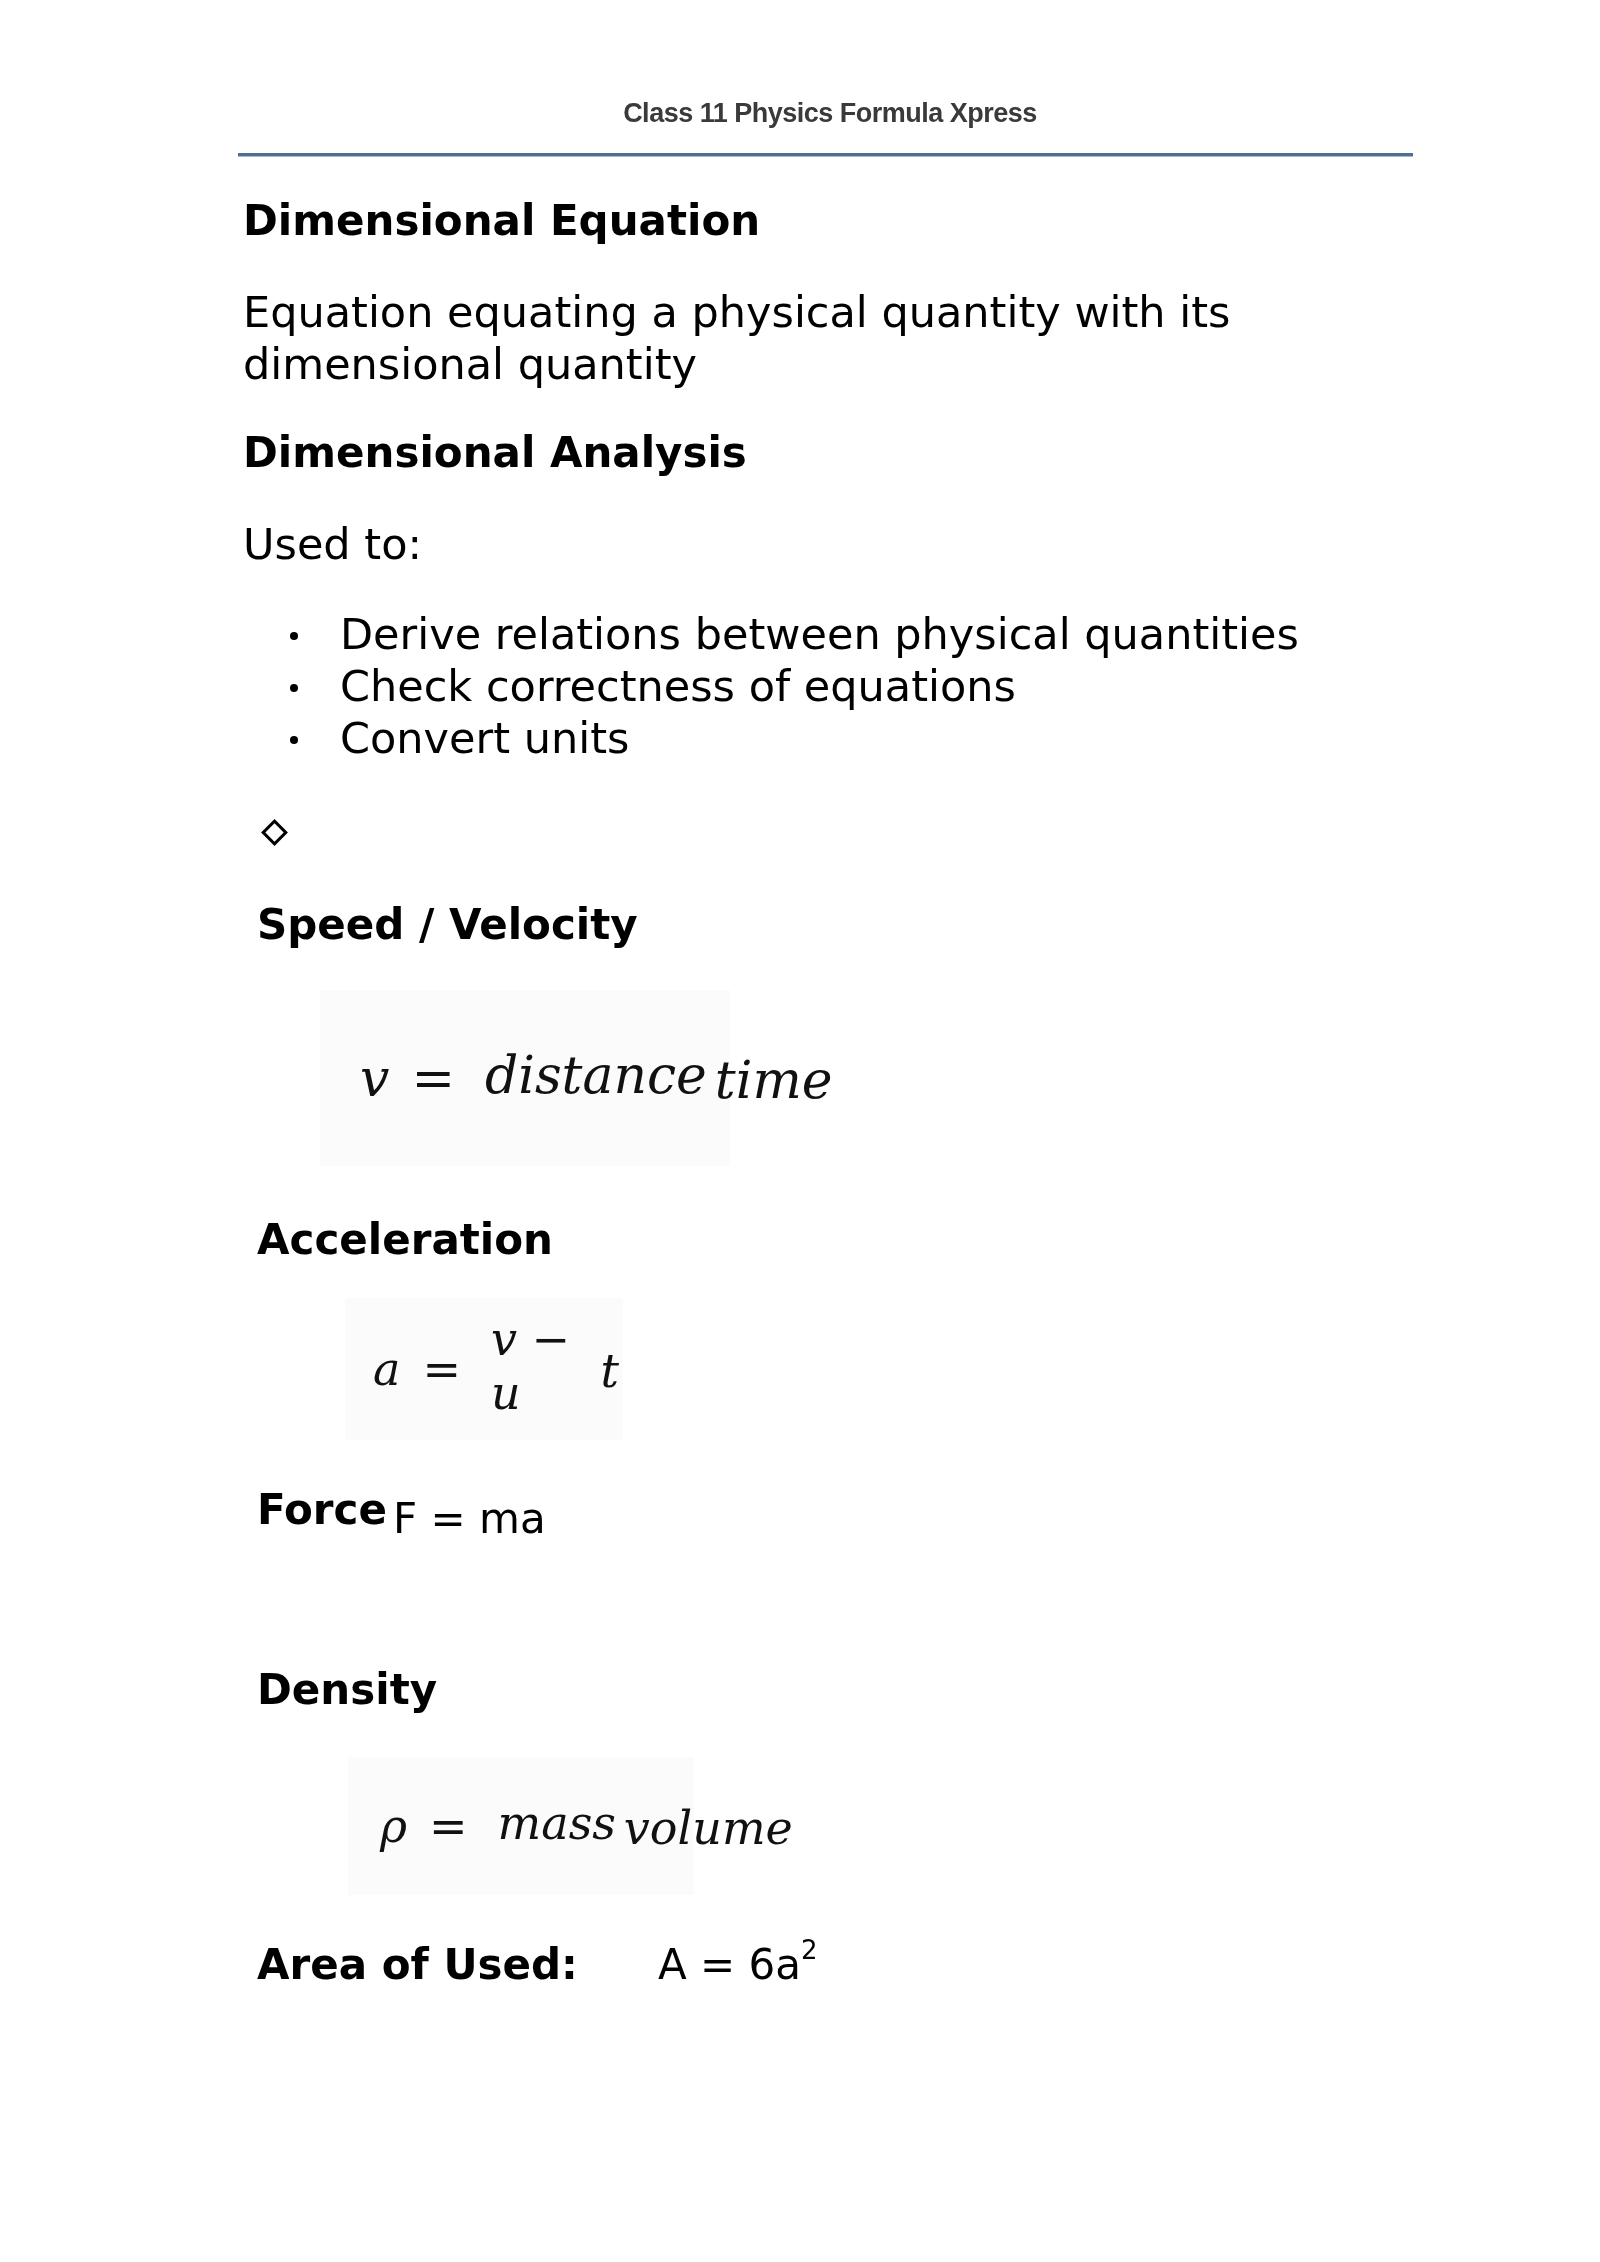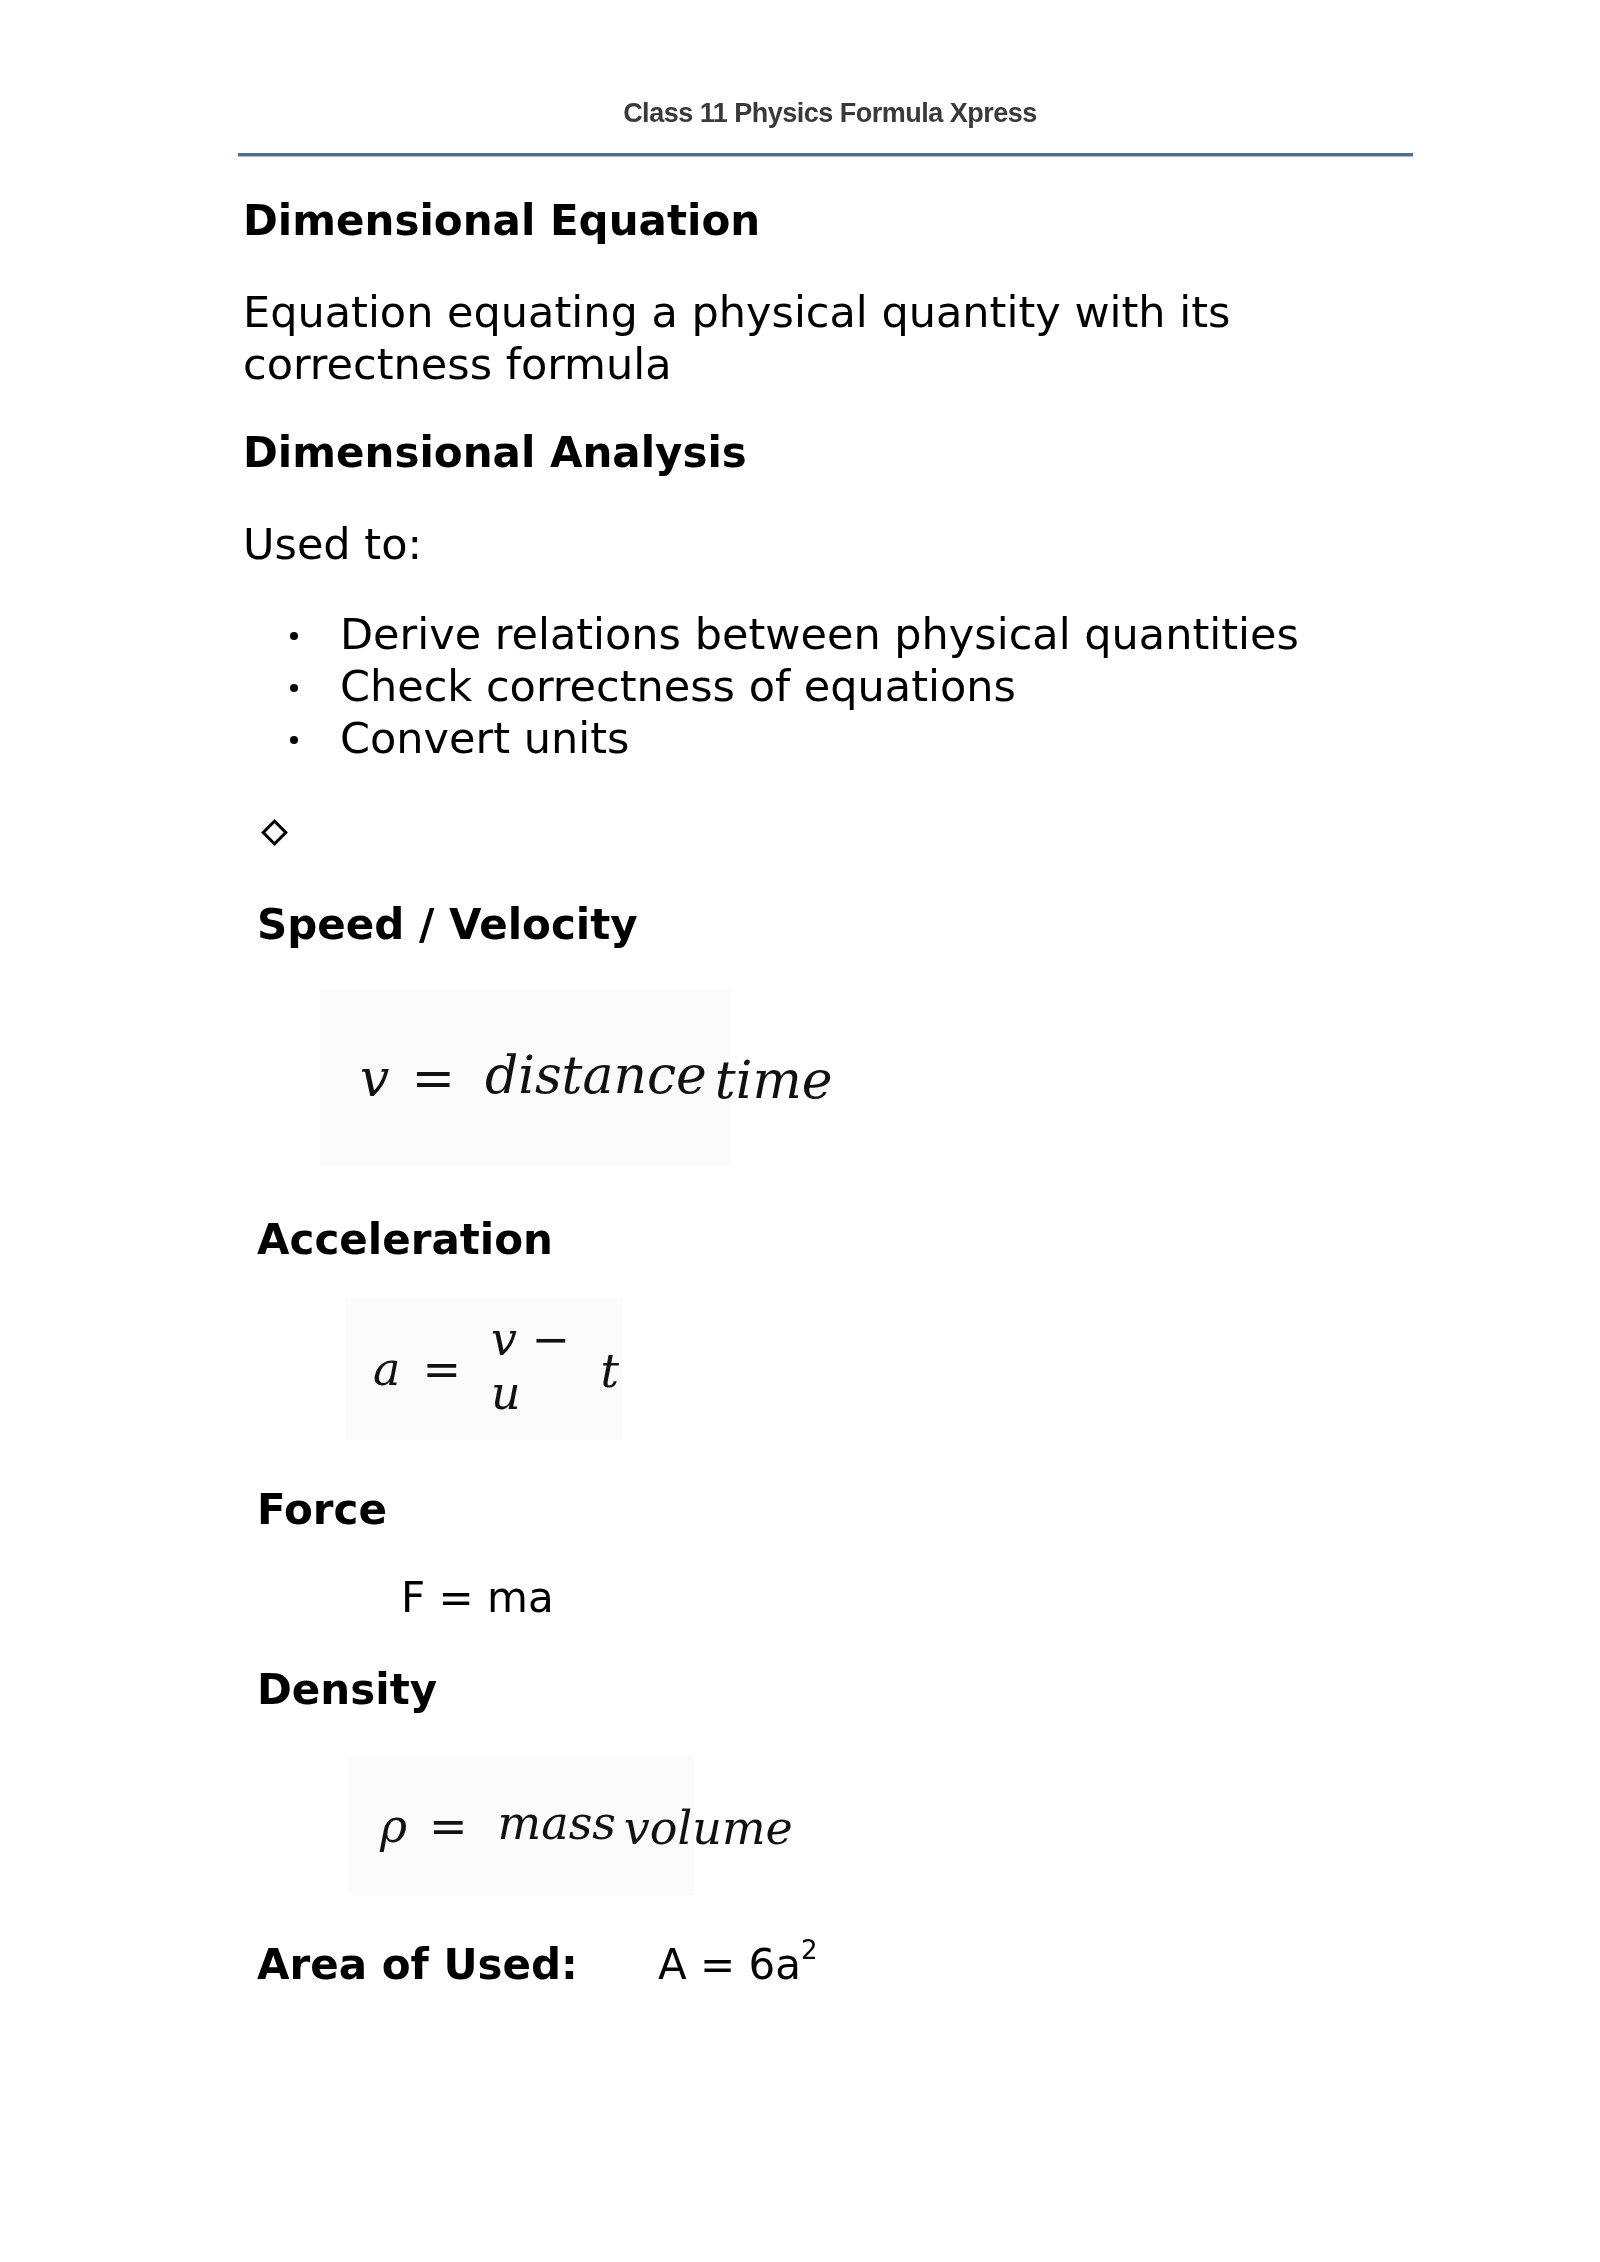--- a/index.html
+++ b/index.html
@@ -39,21 +39,21 @@
 </head>
 <body>
 
 <div class="page">
 
   <div class="header-title">Class 11 Physics Formula Xpress</div>
   <div class="header-rule"></div>
 
   <div class="h" style="left:243px; top:196px;">Dimensional Equation</div>
   <div class="p" style="left:243px; top:286px;">Equation equating a physical quantity with its</div>
-  <div class="p" style="left:243px; top:338px;">correctness formula</div>
+  <div class="p" style="left:243px; top:338px;">dimensional quantity</div>
 
   <div class="h" style="left:243px; top:428px;">Dimensional Analysis</div>
   <div class="p" style="left:243px; top:518px;">Used to:</div>
 
   <ul class="bullets">
     <li><span class="dot"></span><span>Derive relations between physical quantities</span></li>
     <li><span class="dot"></span><span>Check correctness of equations</span></li>
     <li><span class="dot"></span><span>Convert units</span></li>
   </ul>
 
@@ -75,21 +75,21 @@
     <span class="lhs">a</span>
     <span class="eq">=</span>
     <span class="frac">
       <span class="num">v − u</span>
       <span class="bar"></span>
       <span class="den">t</span>
     </span>
   </div>
 
   <div class="h" style="left:257px; top:1485px;">Force</div>
-  <div class="plain" style="left:393px; top:1573px;margin-left:8px;">F = ma</div>
+  <div class="plain" style="left:393px; top:1494px;">F = ma</div>
 
   <div class="h" style="left:257px; top:1665px;">Density</div>
   <div class="math" style="left:348px; top:1757px; width:346px; height:138px; font-size:46px; padding-left:32px; box-sizing:border-box;">
     <span class="lhs">ρ</span>
     <span class="eq">=</span>
     <span class="frac">
       <span class="num">mass</span>
       <span class="bar"></span>
       <span class="den">volume</span>
     </span>

